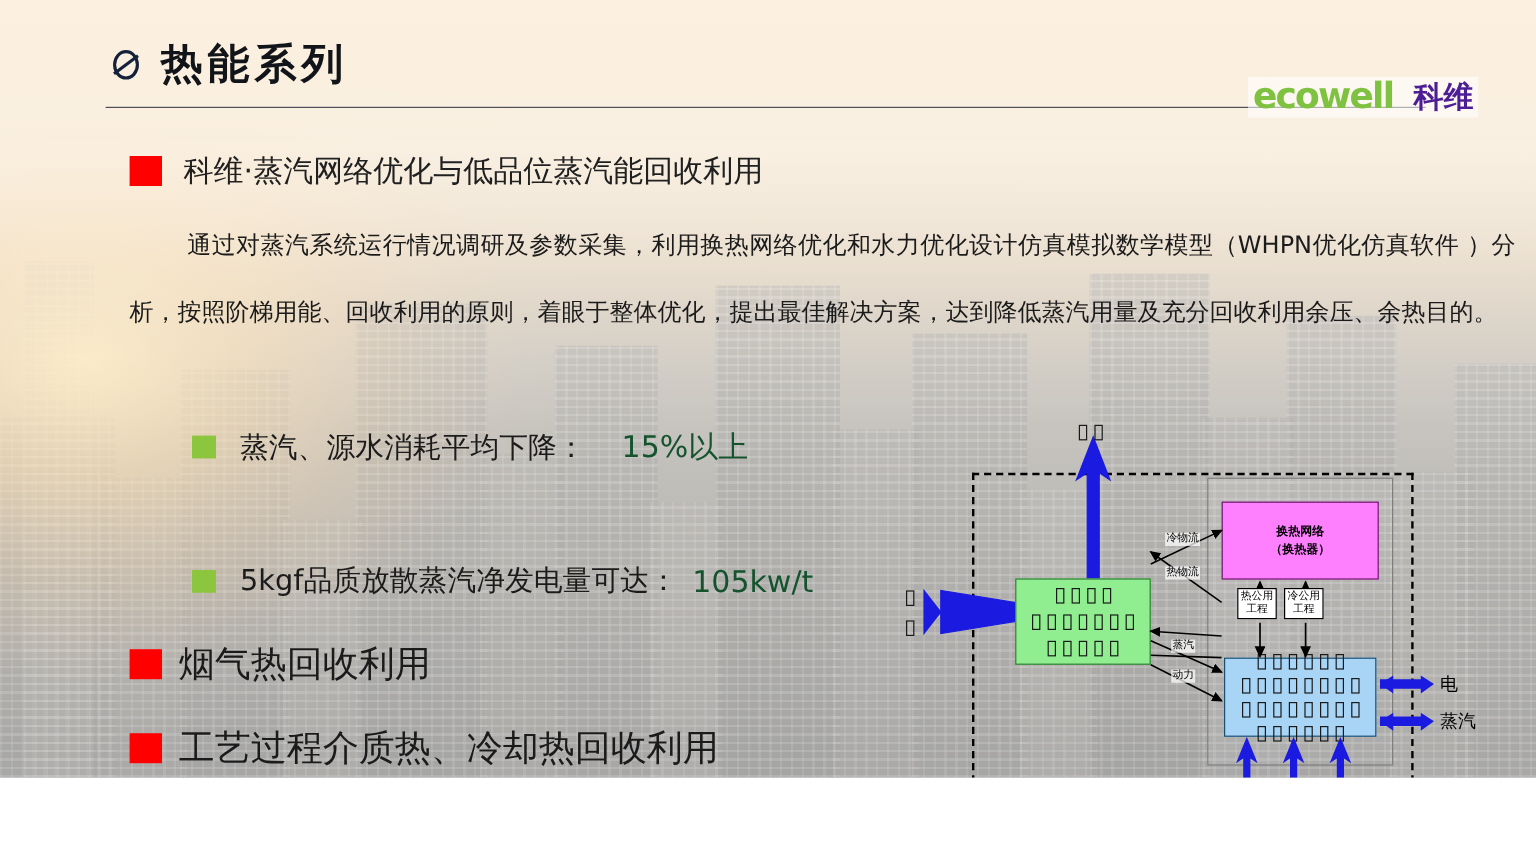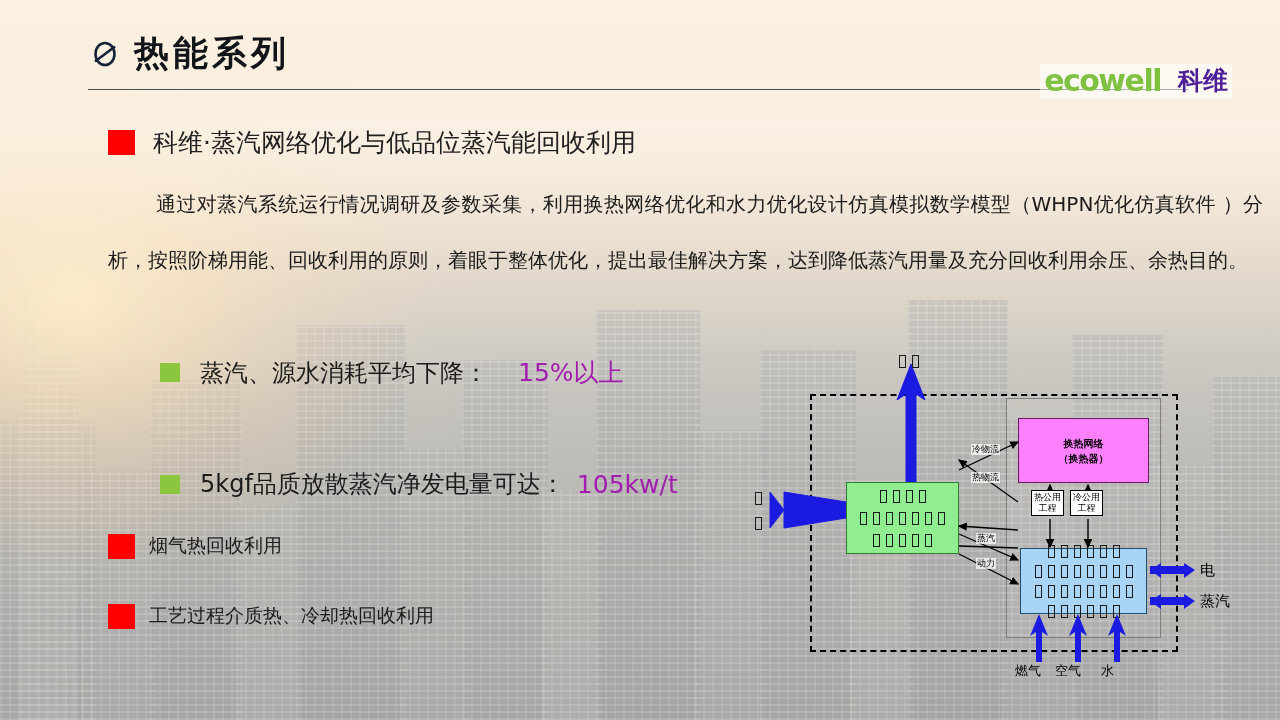--- a/index.html
+++ b/index.html
@@ -3,21 +3,21 @@
 <meta charset="utf-8">
 <style>
   html, body {
     margin: 0; padding: 0;
     width: 1280px; height: 720px;
     overflow: hidden;
     font-family: "Liberation Sans", "DejaVu Sans", sans-serif;
   }
   #slide {
     position: relative;
-    width: 1280px; height: 720px;
+    width: 1280px; height: 648px;
     overflow: hidden;
     background: #c9c9c7;
   }
 
   
   .bg-layer { position:absolute; inset:0; }
 
   
   .bg-sky {
     background:
@@ -146,29 +146,29 @@
   }
 
   .kv {
     position:absolute; display:flex; align-items:center;
   }
   .kv-label {
     font-size:24px; color:#1b1b1b; font-family:"DejaVu Sans", sans-serif;
     white-space:nowrap; margin-left:20px;
   }
   .kv-val {
-    font-size:25px; color:#a21caf; font-family:"DejaVu Sans", sans-serif;
+    font-size:25px; color:#14532d; font-family:"DejaVu Sans", sans-serif;
     white-space:nowrap;
   }
 
   .bullet-red {
     position:absolute; display:flex; align-items:center; gap:14px;
   }
   .bullet-red .t {
-    font-size:19px; color:#1b1b1b; font-family:"DejaVu Sans", sans-serif;
+    font-size:30px; color:#1b1b1b; font-family:"DejaVu Sans", sans-serif;
     white-space:nowrap;
   }
 
   
   #diagram { position:absolute; left:748px; top:350px; width:532px; height:370px; }
   #diagram .abs { position:absolute; }
 
   .dash-frame {
     left:62px; top:44px; width:368px; height:258px;
     border:2px dashed #000; box-sizing:border-box;

